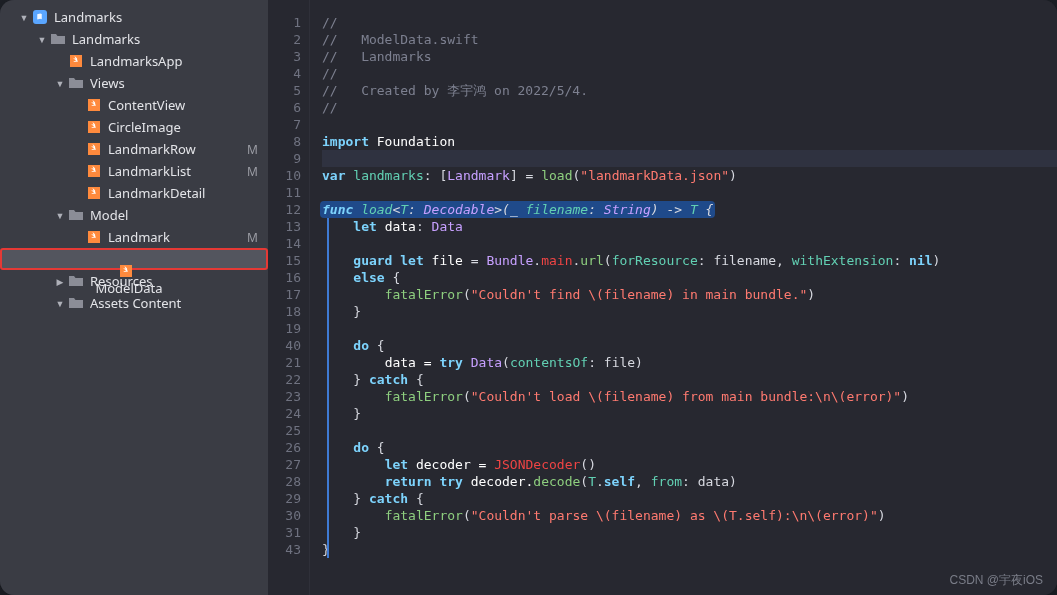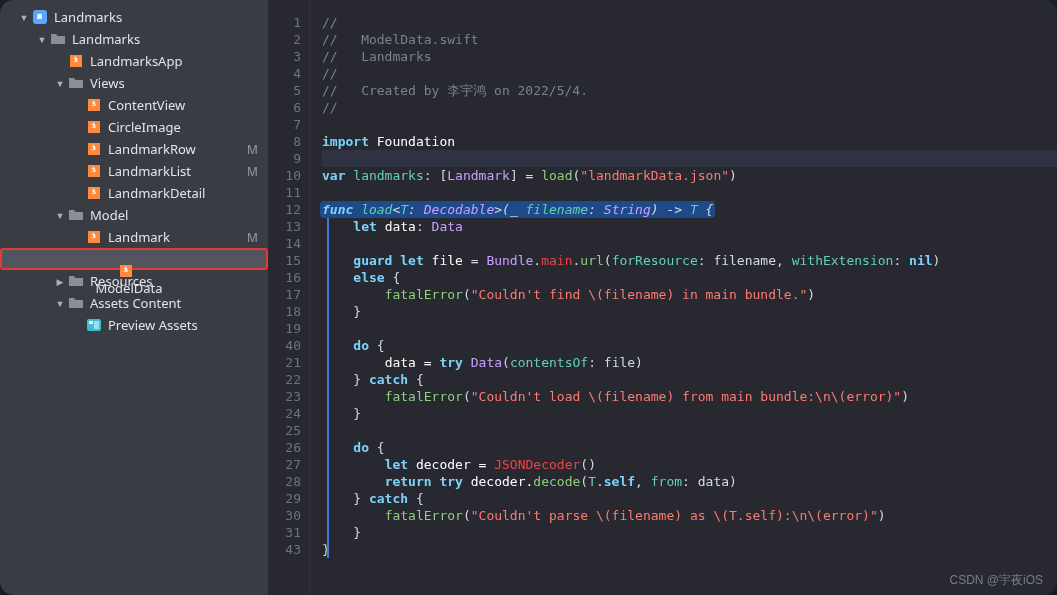--- a/index.html
+++ b/index.html
@@ -244,30 +244,20 @@
       </div>
       <div class="tree-item">
         <span class="indent" style="width: 54px;"></span>
         <span class="chev">▼</span>
         <span class="icon">
           <svg viewBox="0 0 16 16">
             <use href="#ic-folder"></use>
           </svg>
         </span>
         <span class="label">Assets Content</span>
-      </div>
-      <div class="tree-item">
-        <span class="indent" style="width: 72px;"></span>
-        <span class="chev spacer">▼</span>
-        <span class="icon">
-          <svg viewBox="0 0 16 16">
-            <use href="#ic-assets"></use>
-          </svg>
-        </span>
-        <span class="label">Preview Assets</span>
       </div>
     </div>
 
   <div class="editor">
     <div class="gutter" id="gutter">
         <div>1</div>
         <div>2</div>
         <div>3</div>
         <div>4</div>
         <div>5</div>

